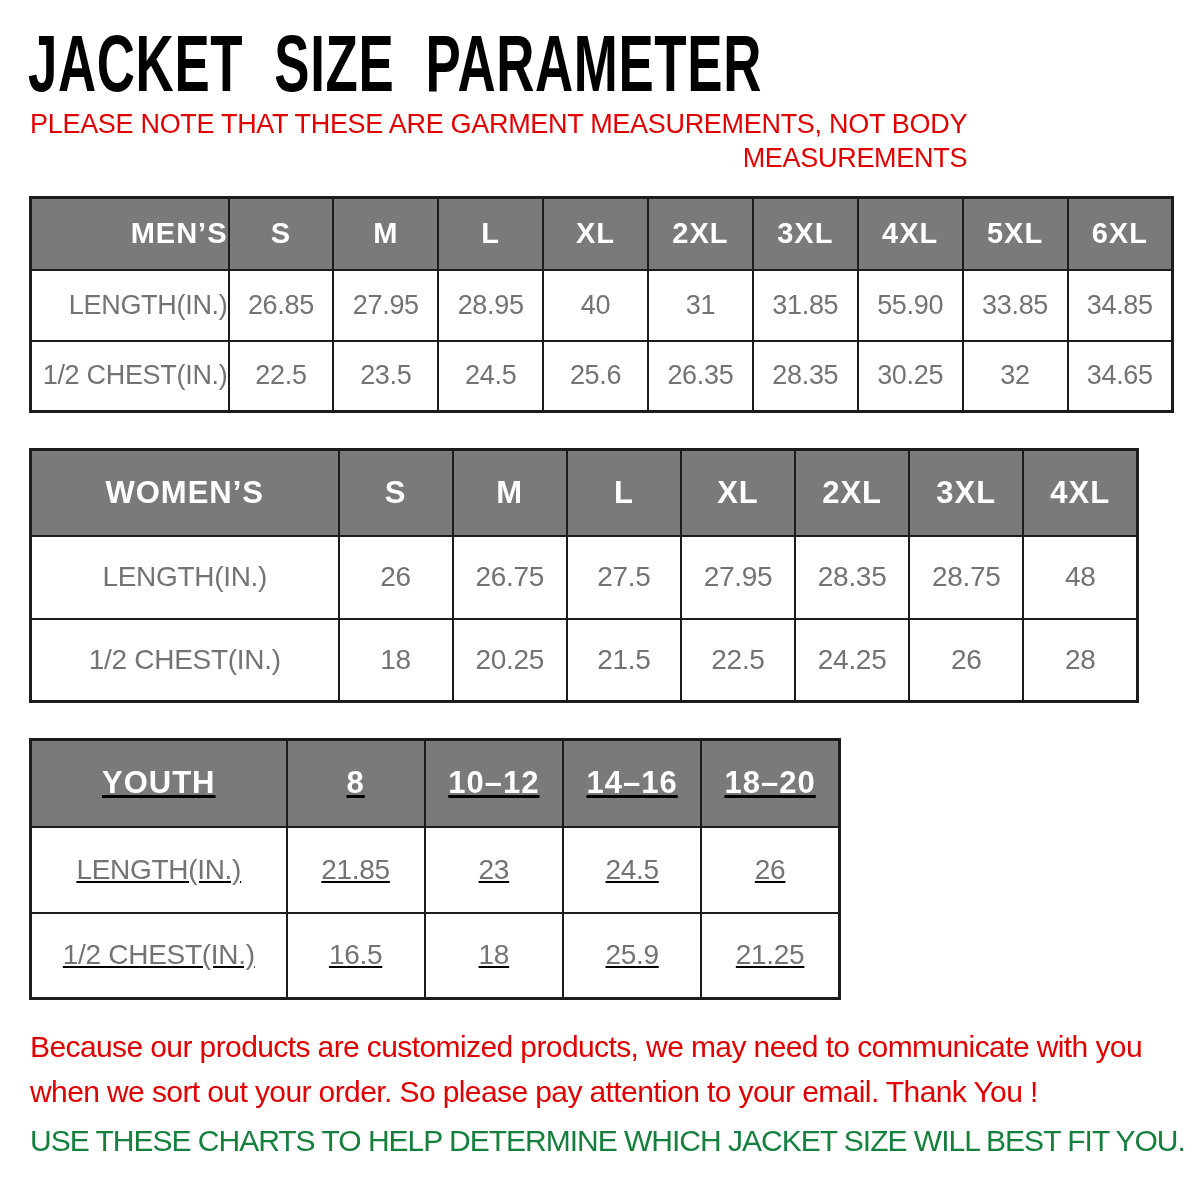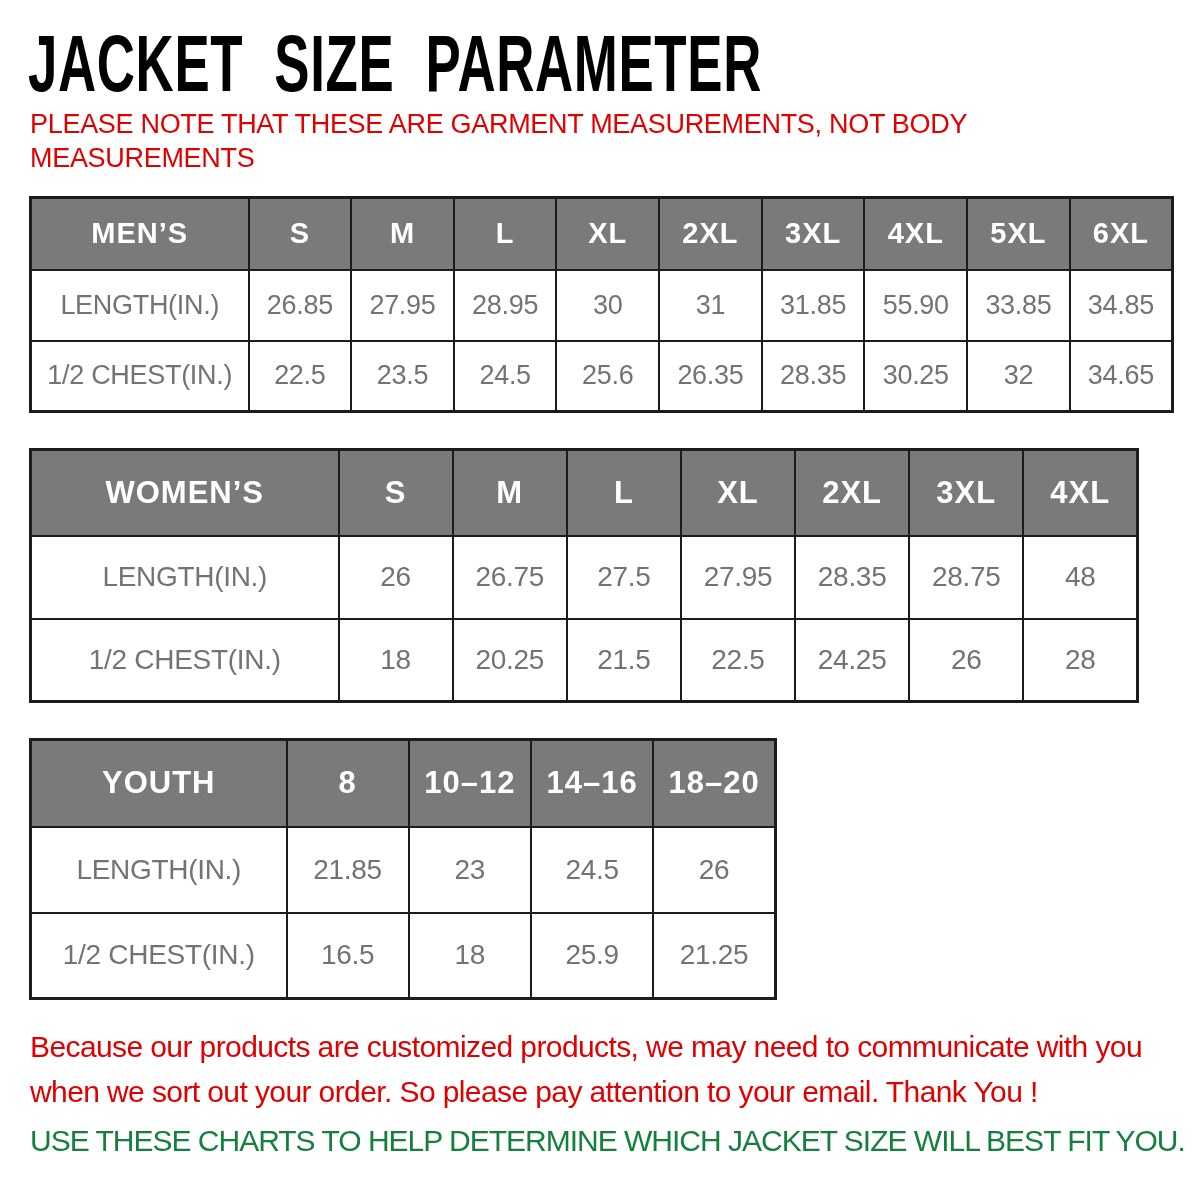--- a/index.html
+++ b/index.html
@@ -15,46 +15,47 @@
     font-size:80px; font-weight:bold; color:#000;
     line-height:1.0; white-space:nowrap;
     letter-spacing:1px; word-spacing:24px;
     transform:scaleX(0.66); transform-origin:left top;
   }
   
   .note {
     position:absolute; left:30px; top:108px;
     color:#e10000; font-size:27px; line-height:1.25;
     letter-spacing:-0.3px;
+    text-align:right;
   }
   
   table {
     position:absolute; border-collapse:collapse; table-layout:fixed;
     border:3px solid #1c1c1c; background:#fff;
   }
   th, td {
     border:2px solid #1c1c1c; text-align:center; vertical-align:middle;
     padding:0; overflow:hidden;
   }
   th {
     background:#7a7a7a; color:#ffffff;
     font-size:31px; font-weight:bold; letter-spacing:1px;
   }
   td { font-size:28px; color:#737373; letter-spacing:-0.3px; }
   .t-mens   { left:29px; top:196px; width:1145px; }
-  .t-mens   th:first-child, .t-mens td:first-child { width:218px; }
+  .t-mens   th:first-child, .t-mens td:first-child { width:198px;text-align:right; }
   .t-mens   thead tr { height:72px; }
   .t-mens   tbody tr { height:71px; }
   .t-mens   th { font-size:29px; }
   .t-mens   td { font-size:27px; }
   .t-womens { left:29px; top:448px; width:1110px; }
   .t-womens th:first-child, .t-womens td:first-child { width:308px; }
   .t-womens thead tr { height:86px; }
   .t-womens tbody tr { height:83px; }
-  .t-youth  { left:29px; top:738px; width:748px; }
+  .t-youth  { left:29px; top:738px; width:812px;text-decoration:underline; }
   .t-youth  th:first-child, .t-youth td:first-child { width:256px; }
   .t-youth  thead tr { height:87px; }
   .t-youth  tbody tr { height:86px; }
   
   .footer-para {
     position:absolute; left:30px; top:1024px;
     color:#e10000; font-size:30px; line-height:1.5;
     letter-spacing:-0.6px;
   }
   .footer-callout {
@@ -89,21 +90,21 @@
           <th>5XL</th>
           <th>6XL</th>
         </tr>
       </thead>
       <tbody>
         <tr>
           <td>LENGTH(IN.)</td>
           <td>26.85</td>
           <td>27.95</td>
           <td>28.95</td>
-          <td>30</td>
+          <td>40</td>
           <td>31</td>
           <td>31.85</td>
           <td>55.90</td>
           <td>33.85</td>
           <td>34.85</td>
         </tr>
         <tr>
           <td>1/2 CHEST(IN.)</td>
           <td>22.5</td>
           <td>23.5</td>

